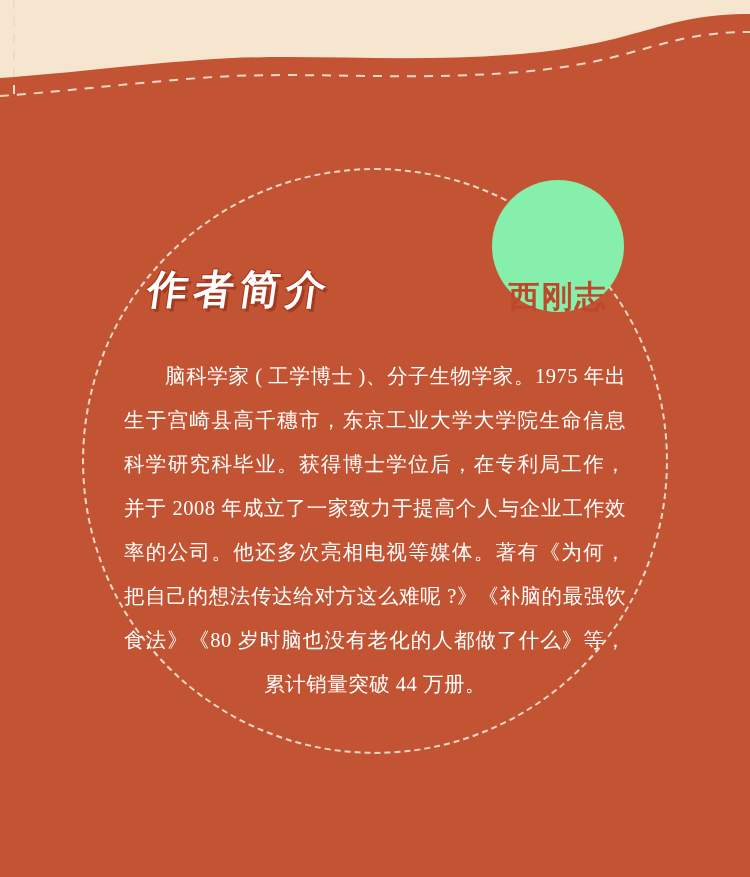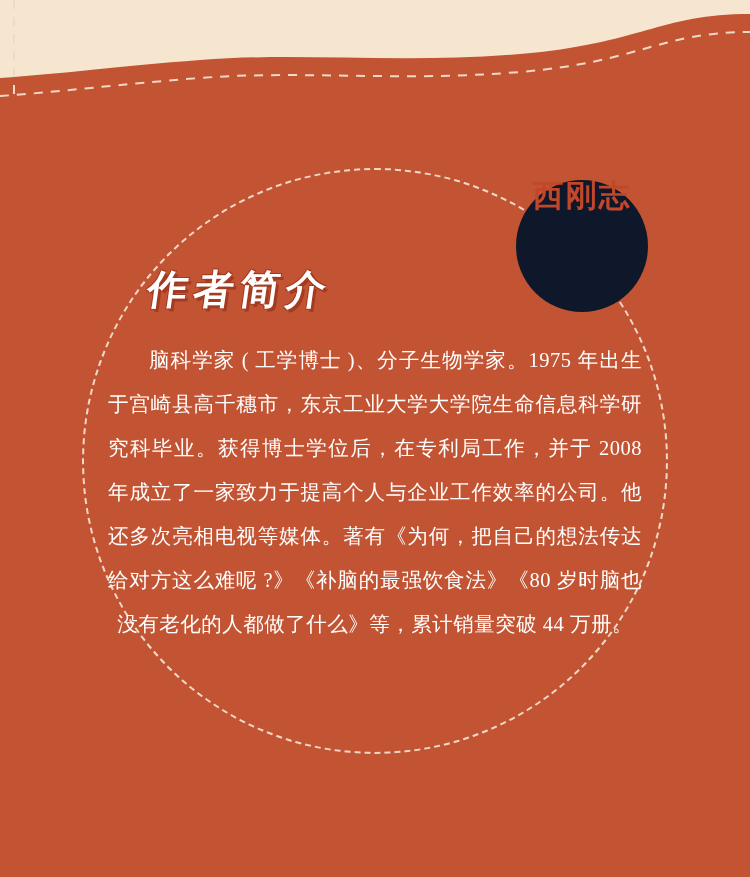--- a/index.html
+++ b/index.html
@@ -47,28 +47,28 @@
     width: 586px;
     height: 586px;
     border-radius: 50%;
     border: 2px dashed #f0d9c6;
     box-sizing: border-box;
   }
 
   
   .name-badge {
     position: absolute;
-    left: 516px;
+    left: 492px;
     top: 180px;
     width: 132px;
     height: 132px;
     border-radius: 50%;
-    background: #0f172a;
+    background: #86efac;
     display: flex;
-    align-items: flex-start;
+    align-items: flex-end;
     justify-content: center;
     box-shadow: 0 0 0 0 rgba(0,0,0,0);
   }
   .name-badge span {
     color: #c0472a;
     font-family: "Liberation Sans", sans-serif;
     font-weight: bold;
     font-size: 31px;
     letter-spacing: 2px;
     line-height: 1;
@@ -99,21 +99,21 @@
     left: 108px;
     top: 338px;
     width: 534px;
     color: #ffffff;
     font-size: 20.5px;
     line-height: 44px;
     text-align: center;
     letter-spacing: 0.5px;
   }
   .bio p {
-    margin: 0;
+    margin: 16px;
     text-align: justify;
     text-align-last: center;
     text-indent: 2em;
   }
 
   
   .corner-square {
     position: absolute;
     right: 0;
     bottom: 0;

